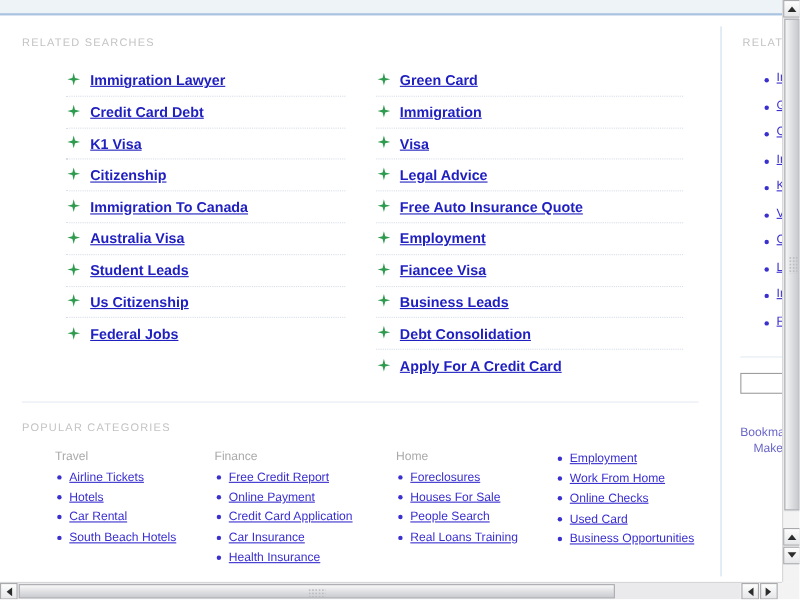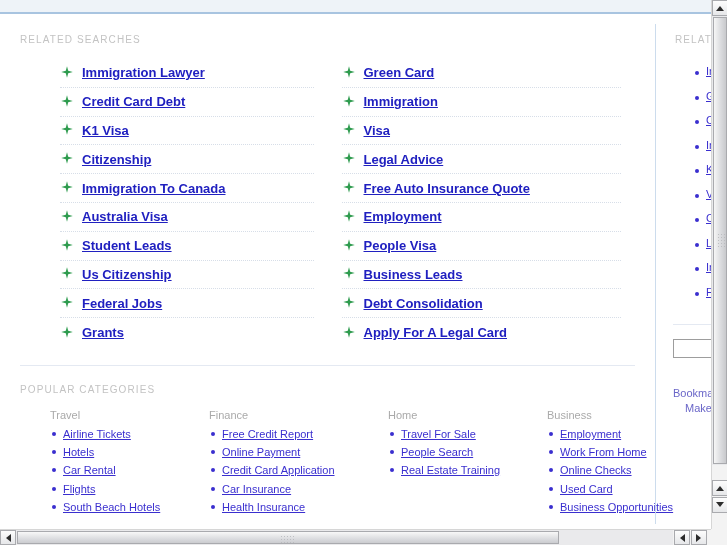--- a/index.html
+++ b/index.html
@@ -103,21 +103,20 @@
   .cat-divider {
     margin: 18px 20px 0 20px;
     height: 1px;
     background: #e4e9f2;
   }
 
   .cats-wrap {
     display: flex;
     padding: 14px 20px 0 20px;
     box-sizing: border-box;
-    gap: 14px;
   }
   .cat-col {
     flex: 0 0 auto;
     padding-left: 30px;
     box-sizing: border-box;
   }
   .cat-col.c0 { width: 175px; padding-left: 30px; }
   .cat-col.c1 { width: 165px; padding-left: 0; }
   .cat-col.c2 { width: 145px; padding-left: 0; }
   .cat-col.c3 { width: 170px; padding-left: 0; }
@@ -397,28 +396,20 @@
               <a href="#">Us Citizenship</a>
             </div>
             <div class="link-row">
               <span class="star-icon">
                 <svg width="14" height="14" viewBox="0 0 14 14">
                     <path d="M7 1.2 L8.2 5.8 L12.8 7 L8.2 8.2 L7 12.8 L5.8 8.2 L1.2 7 L5.8 5.8 Z" fill="#2e9b4e"></path>
                   </svg>
               </span>
               <a href="#">Federal Jobs</a>
             </div>
-            <div class="link-row">
-              <span class="star-icon">
-                <svg width="14" height="14" viewBox="0 0 14 14">
-                    <path d="M7 1.2 L8.2 5.8 L12.8 7 L8.2 8.2 L7 12.8 L5.8 8.2 L1.2 7 L5.8 5.8 Z" fill="#2e9b4e"></path>
-                  </svg>
-              </span>
-              <a href="#">Grants</a>
-            </div>
           </div>
 
           <div class="links-col right">
             <div class="link-row">
               <span class="star-icon">
                 <svg width="14" height="14" viewBox="0 0 14 14">
                     <path d="M7 1.2 L8.2 5.8 L12.8 7 L8.2 8.2 L7 12.8 L5.8 8.2 L1.2 7 L5.8 5.8 Z" fill="#2e9b4e"></path>
                   </svg>
               </span>
               <a href="#">Green Card</a>
@@ -462,21 +453,21 @@
                   </svg>
               </span>
               <a href="#">Employment</a>
             </div>
             <div class="link-row">
               <span class="star-icon">
                 <svg width="14" height="14" viewBox="0 0 14 14">
                     <path d="M7 1.2 L8.2 5.8 L12.8 7 L8.2 8.2 L7 12.8 L5.8 8.2 L1.2 7 L5.8 5.8 Z" fill="#2e9b4e"></path>
                   </svg>
               </span>
-              <a href="#">People Visa</a>
+              <a href="#">Fiancee Visa</a>
             </div>
             <div class="link-row">
               <span class="star-icon">
                 <svg width="14" height="14" viewBox="0 0 14 14">
                     <path d="M7 1.2 L8.2 5.8 L12.8 7 L8.2 8.2 L7 12.8 L5.8 8.2 L1.2 7 L5.8 5.8 Z" fill="#2e9b4e"></path>
                   </svg>
               </span>
               <a href="#">Business Leads</a>
             </div>
             <div class="link-row">
@@ -486,21 +477,21 @@
                   </svg>
               </span>
               <a href="#">Debt Consolidation</a>
             </div>
             <div class="link-row">
               <span class="star-icon">
                 <svg width="14" height="14" viewBox="0 0 14 14">
                     <path d="M7 1.2 L8.2 5.8 L12.8 7 L8.2 8.2 L7 12.8 L5.8 8.2 L1.2 7 L5.8 5.8 Z" fill="#2e9b4e"></path>
                   </svg>
               </span>
-              <a href="#">Apply For A Legal Card</a>
+              <a href="#">Apply For A Credit Card</a>
             </div>
           </div>
 
         </div>
 
         <div class="cat-divider"></div>
 
         <div class="section-label">POPULAR CATEGORIES</div>
 
         <div class="cats-wrap">
@@ -514,24 +505,20 @@
             <div class="cat-item">
                 <span class="dot-icon"></span>
                 <a href="#">Hotels</a>
               </div>
             <div class="cat-item">
                 <span class="dot-icon"></span>
                 <a href="#">Car Rental</a>
               </div>
             <div class="cat-item">
                 <span class="dot-icon"></span>
-                <a href="#">Flights</a>
-              </div>
-            <div class="cat-item">
-                <span class="dot-icon"></span>
                 <a href="#">South Beach Hotels</a>
               </div>
           </div>
 
           <div class="cat-col c1">
             <div class="cat-title">Finance</div>
             <div class="cat-item">
                 <span class="dot-icon"></span>
                 <a href="#">Free Credit Report</a>
               </div>
@@ -550,34 +537,37 @@
             <div class="cat-item">
                 <span class="dot-icon"></span>
                 <a href="#">Health Insurance</a>
               </div>
           </div>
 
           <div class="cat-col c2">
             <div class="cat-title">Home</div>
             <div class="cat-item">
                 <span class="dot-icon"></span>
-                <a href="#">Travel For Sale</a>
+                <a href="#">Foreclosures</a>
+              </div>
+            <div class="cat-item">
+                <span class="dot-icon"></span>
+                <a href="#">Houses For Sale</a>
               </div>
             <div class="cat-item">
                 <span class="dot-icon"></span>
                 <a href="#">People Search</a>
               </div>
             <div class="cat-item">
                 <span class="dot-icon"></span>
-                <a href="#">Real Estate Training</a>
+                <a href="#">Real Loans Training</a>
               </div>
           </div>
 
           <div class="cat-col c3">
-            <div class="cat-title">Business</div>
             <div class="cat-item">
                 <span class="dot-icon"></span>
                 <a href="#">Employment</a>
               </div>
             <div class="cat-item">
                 <span class="dot-icon"></span>
                 <a href="#">Work From Home</a>
               </div>
             <div class="cat-item">
                 <span class="dot-icon"></span>

